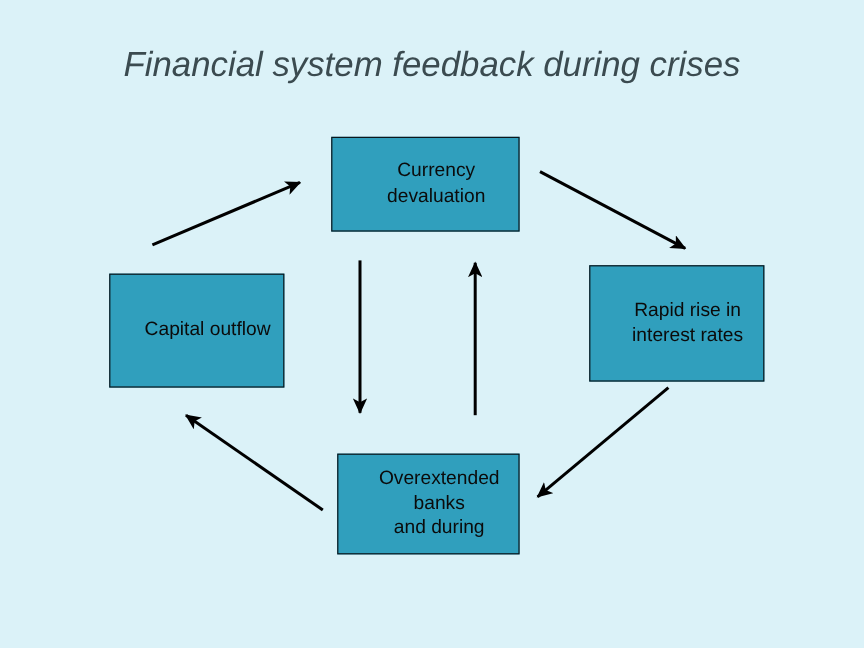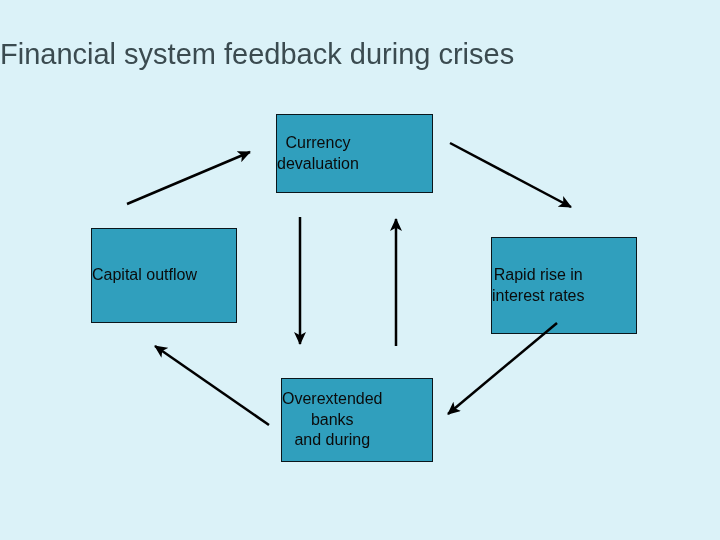--- a/index.html
+++ b/index.html
@@ -12,44 +12,47 @@
     position: relative;
     overflow: hidden;
     background: var(--background, #DBF2F8);
     font-family: "Liberation Sans", "DejaVu Sans", sans-serif;
   }
   .slide-title {
     position: absolute;
     top: 38px;
     left: 0;
     width: 720px;
-    text-align: left;
+    text-align: center;
     font-size: 29px;
     letter-spacing: 0px;
     color: var(--title, #3B4B50);
     white-space: nowrap;
+    font-style: italic;
   }
   .node {
     position: absolute;
     background: var(--box_fill, #309FBD);
     border: 1.5px solid var(--box_border, #0A161B);
     box-sizing: border-box;
     display: flex;
     align-items: center;
+    justify-content: center;
     text-align: center;
+    padding-left: 18px;
   }
   .node .label {
     font-size: 16px;
     line-height: 1.28;
     color: var(--box_text, #0B0B0B);
     white-space: pre-line;
   }
   .node-currency { left: 276px; top: 114px; width: 157px; height: 79px; }
   .node-capital  { left: 60px;  top: 228px; width: 146px; height: 95px; margin-left: 31px; }
-  .node-rates    { left: 491px; top: 237px; width: 146px; height: 97px; }
+  .node-rates    { left: 491px; top: 221px; width: 146px; height: 97px; }
   .node-banks    { left: 281px; top: 378px; width: 152px; height: 84px; }
   svg.arrow-layer {
     position: absolute;
     left: 0;
     top: 0;
     width: 720px;
     height: 540px;
     pointer-events: none;
   }
   svg.arrow-layer line {

